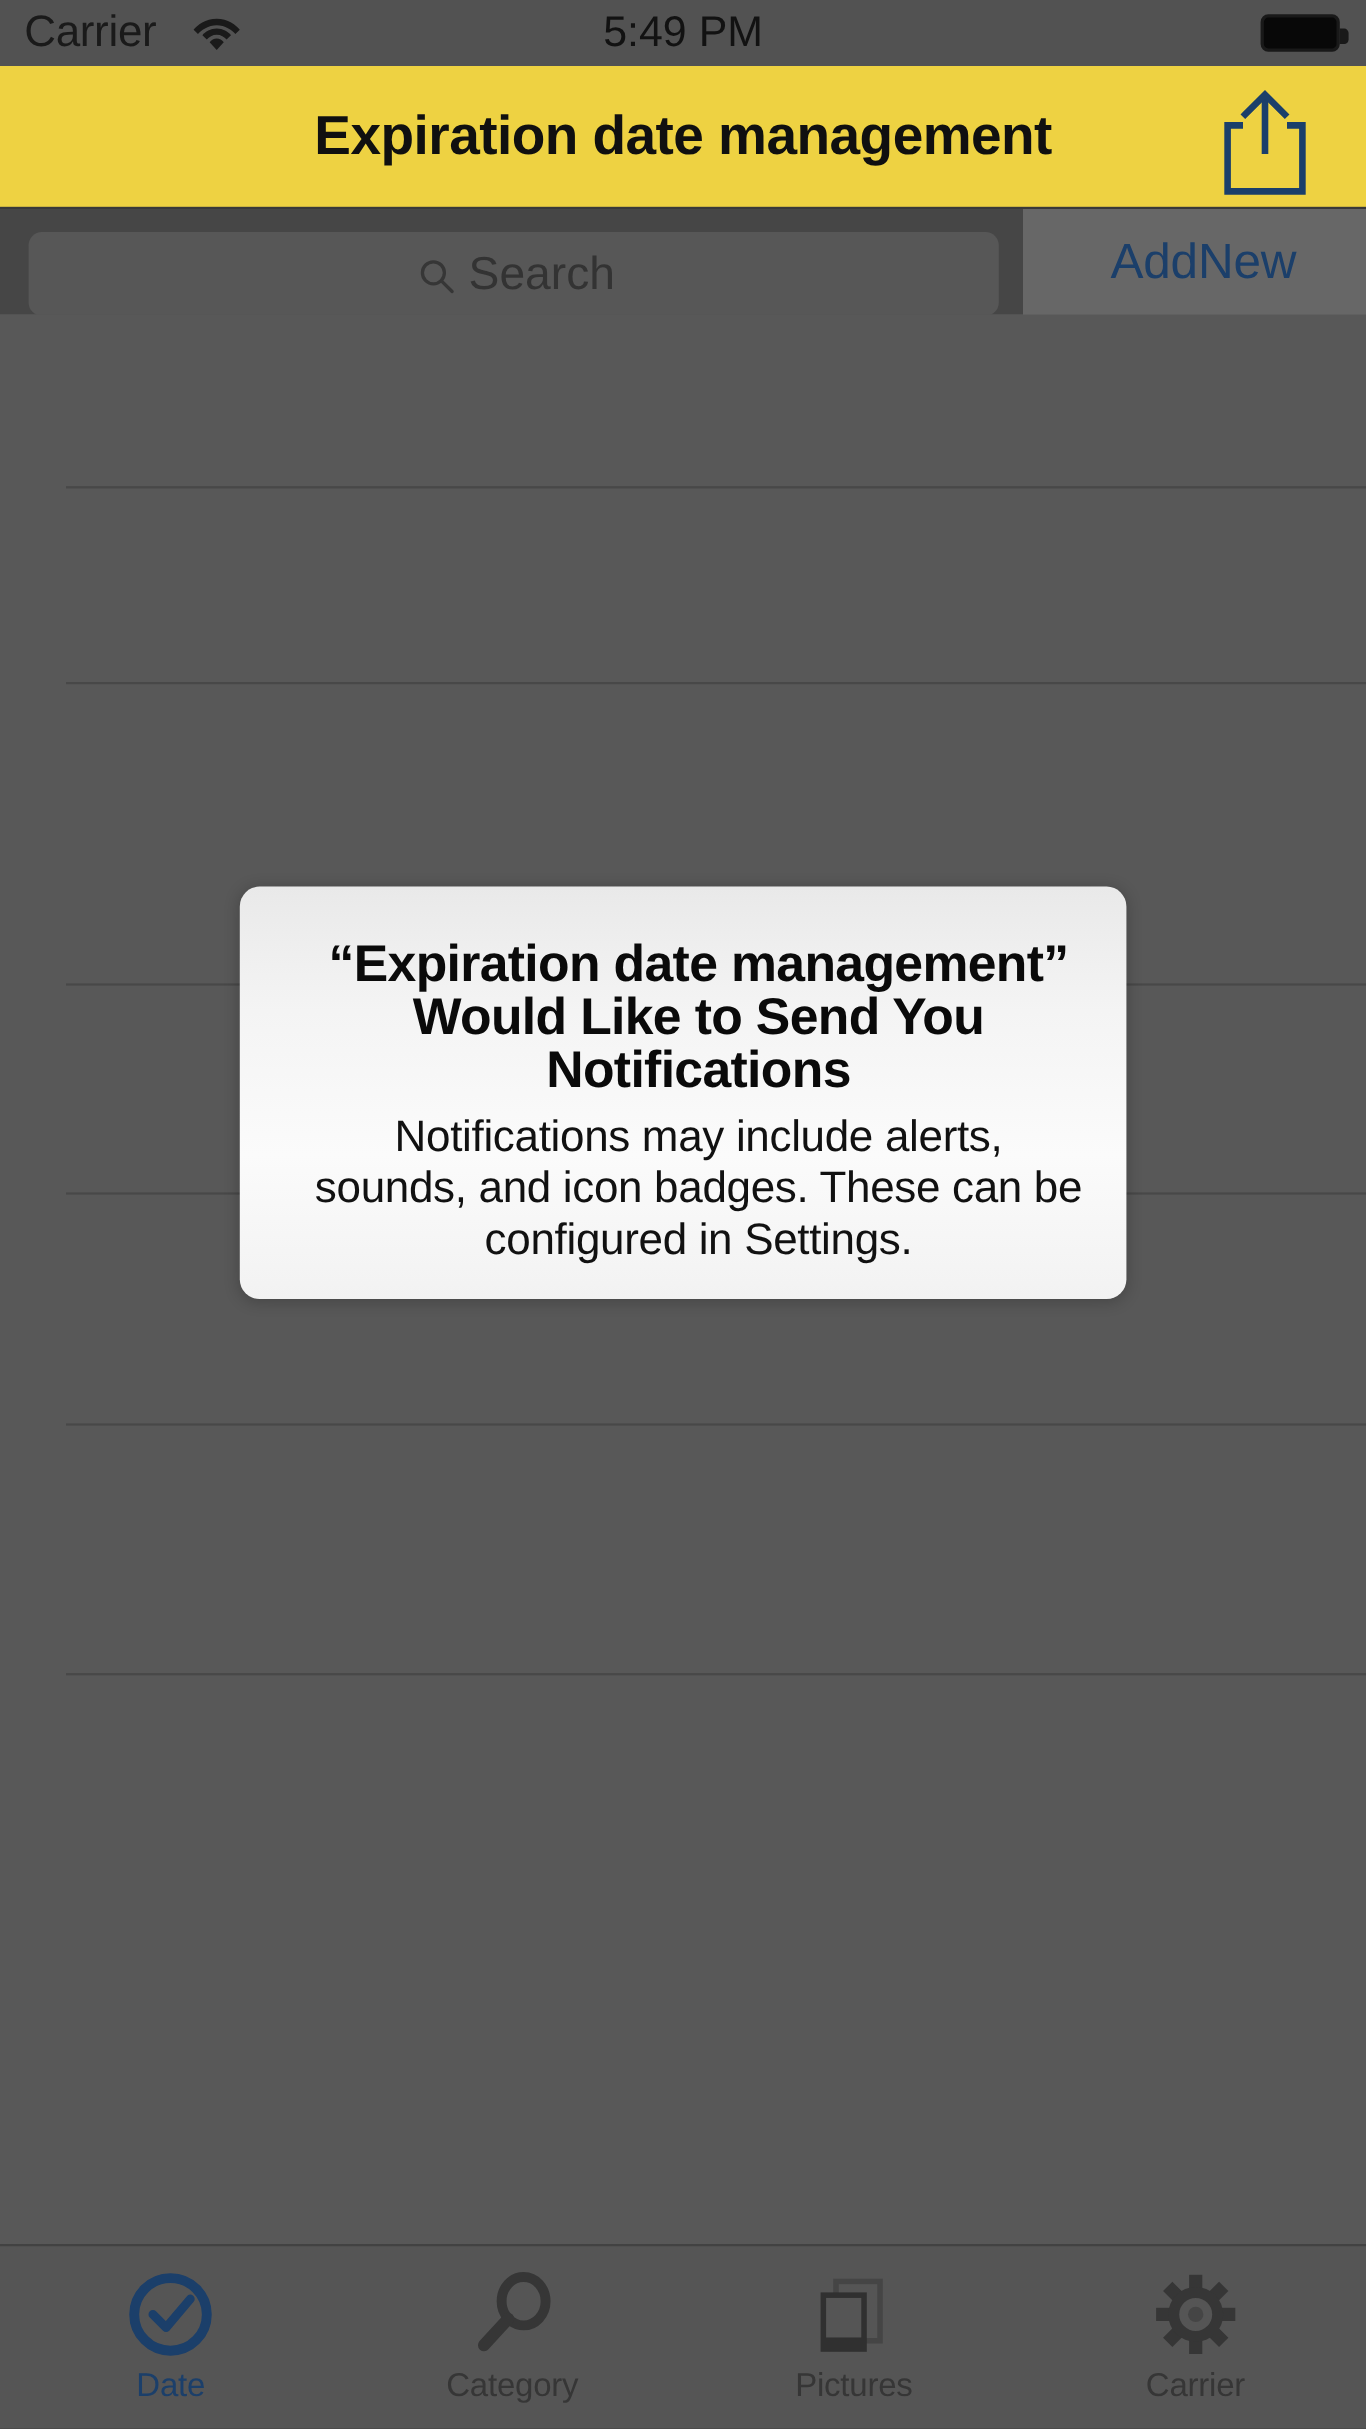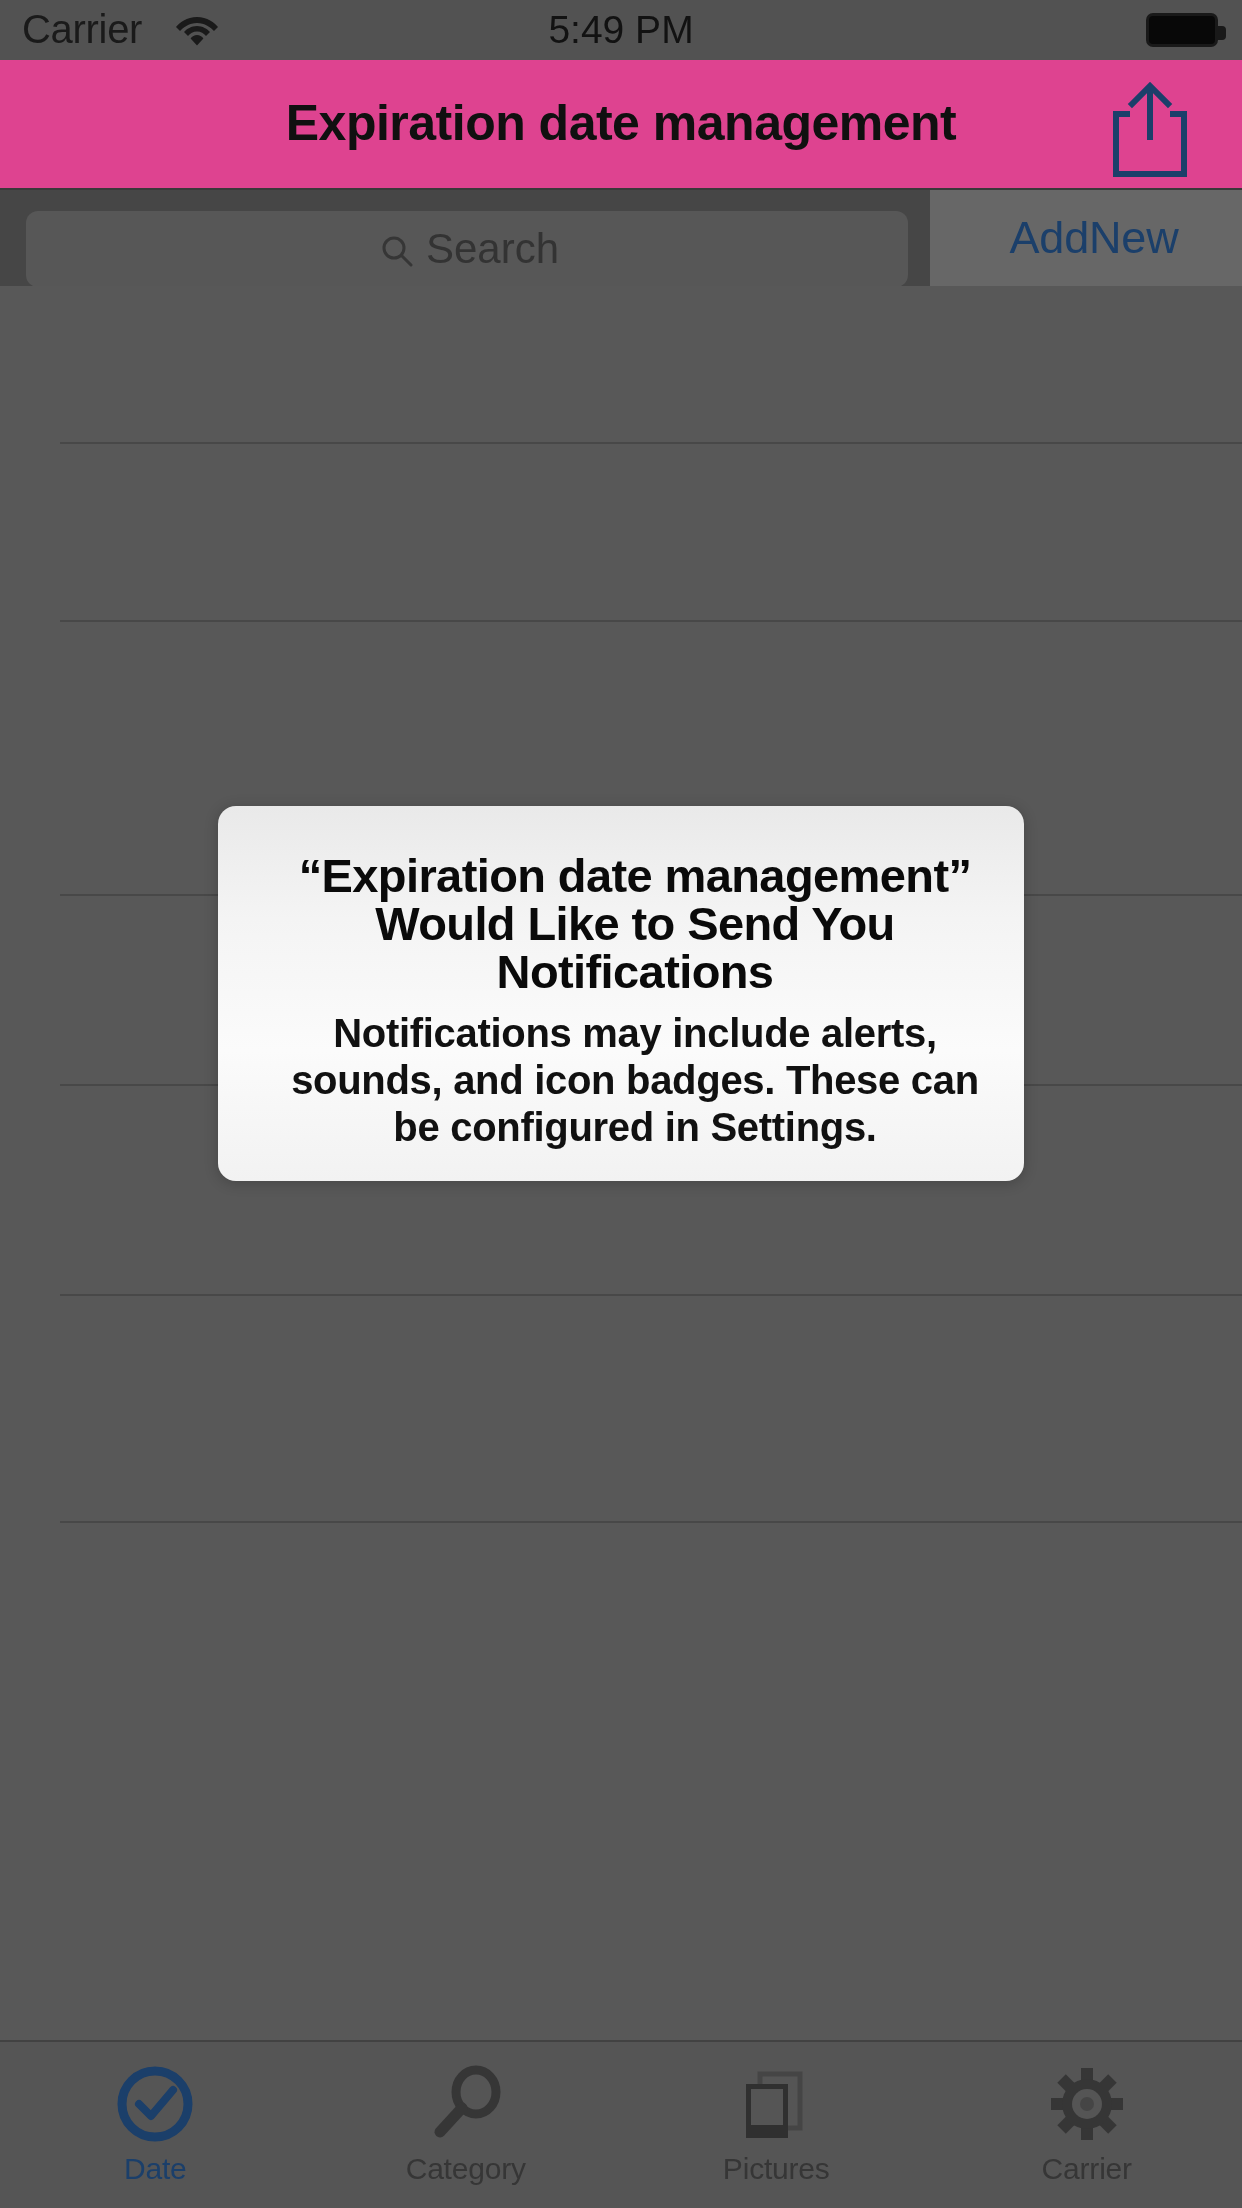--- a/index.html
+++ b/index.html
@@ -69,21 +69,21 @@
     width: 8px; height: 14px;
     background: #1b1b1b;
     border-radius: 0 4px 4px 0;
   }
 
   
   #nav-bar {
     position: absolute;
     top: 60px; left: 0;
     width: 1242px; height: 130px;
-    background: #ec4899;
+    background: #fde047;
     border-bottom: 2px solid #3d3d3d;
   }
   #nav-title {
     position: absolute;
     left: 0; top: 34px;
     width: 1242px;
     text-align: center;
     font-size: 50px;
     font-weight: bold;
     color: #111;
@@ -216,21 +216,20 @@
     line-height: 1.02;
     letter-spacing: -0.6px;
   }
   #alert-message {
     margin-top: 14px;
     font-size: 40px;
     color: #111;
     text-align: center;
     line-height: 1.18;
     letter-spacing: -0.3px;
-    font-weight: bold;
   }
   #alert-actions {
     display: flex;
     border-top: 2px solid #9a9a9a;
     background: linear-gradient(to bottom, #f3f3f3 0%, #ededed 55%, #e6e6e6 100%);
   }
   .alert-action {
     flex: 1;
     height: 130px;
     display: flex;

